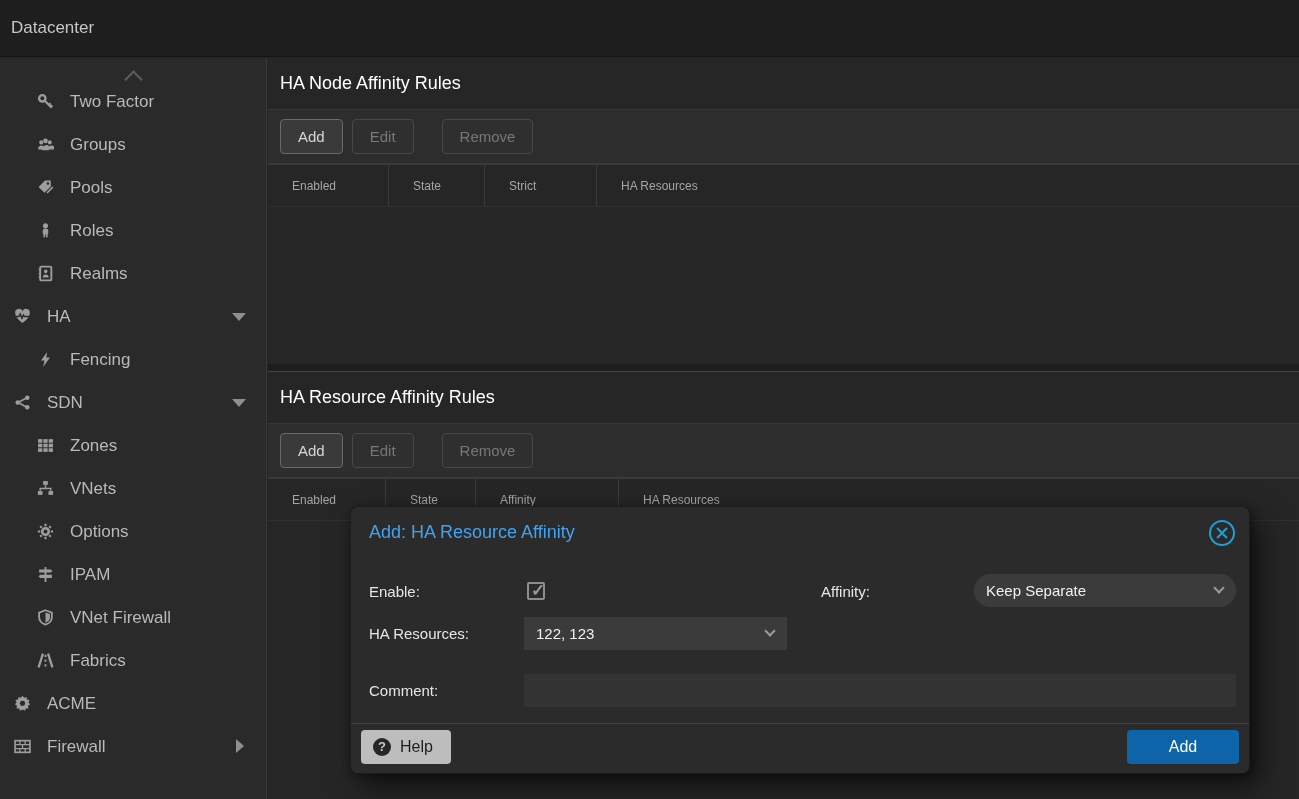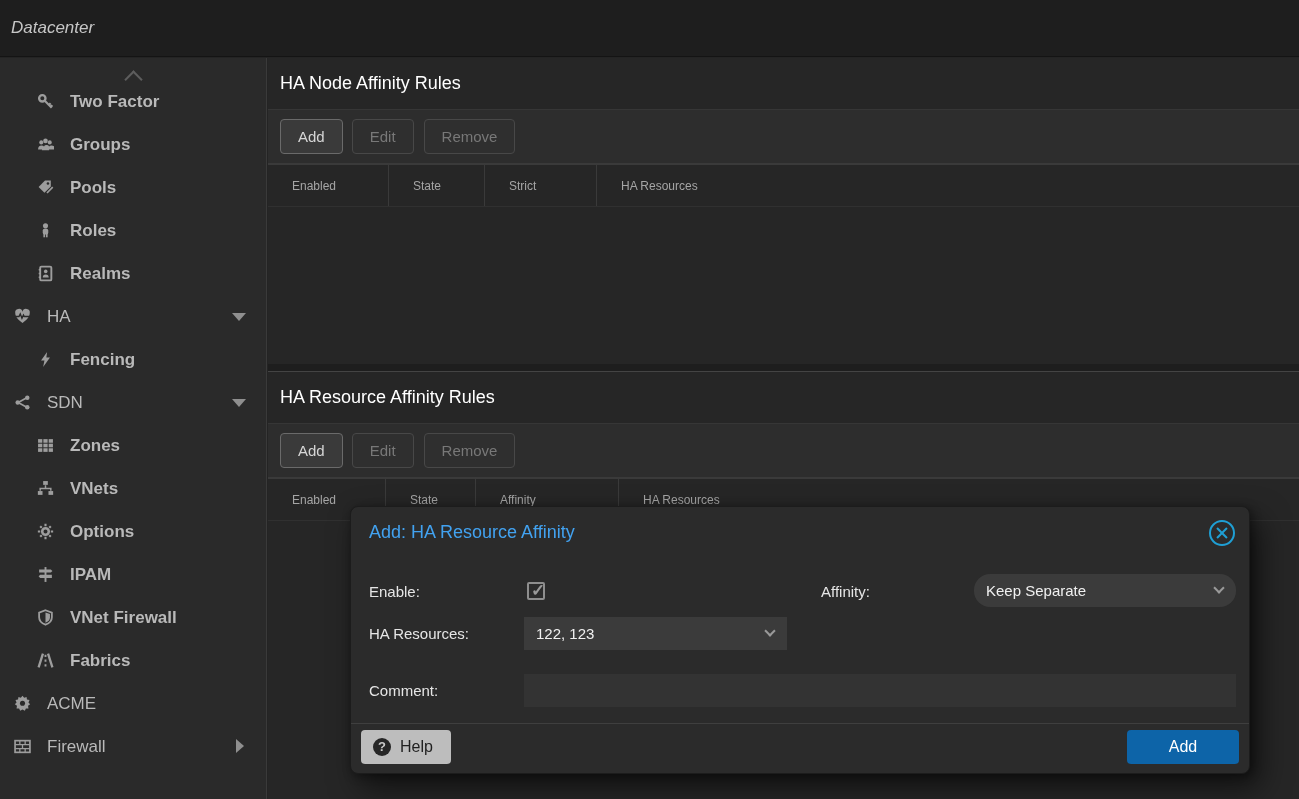--- a/index.html
+++ b/index.html
@@ -10,40 +10,40 @@
     font-family:"Liberation Sans", sans-serif;
     color:#b9b9b9;
   }
 
   
   .topbar {
     position:absolute; left:0; top:0; width:1299px; height:57px;
     background:#1e1e1e; border-bottom:1px solid #141414;
     display:flex; align-items:center;
   }
-  .topbar .title { font-size:17px; color:#c6c6c6; padding-left:11px;font-style:italic; }
+  .topbar .title { font-size:17px; color:#c6c6c6; padding-left:11px; }
 
   
   .sidebar {
     position:absolute; left:0; top:58px; width:267px; bottom:0;
     background:#2a2a2a; border-right:1px solid #3a3a3a;
     overflow:hidden;
   }
   .scroll-up { height:22px; display:flex; align-items:flex-end; justify-content:center; }
   .chev-up {
     width:13px; height:13px; margin-bottom:-6px;
     border-left:2px solid #5d5d5d; border-top:2px solid #5d5d5d;
     transform:rotate(45deg);
   }
   .side-item {
     position:relative; height:43px; display:flex; align-items:center;
     font-size:17px; color:#b9b9b9; cursor:pointer;
   }
   .side-item.lvl1 { padding-left:14px; }
-  .side-item.lvl2 { padding-left:37px;font-weight:bold; }
+  .side-item.lvl2 { padding-left:37px; }
   .side-item.selected { background:#174a77; color:#d9d9d9; }
   .side-icon { width:22px; height:17px; margin-right:11px; color:#9d9d9d; flex:0 0 22px; }
   .side-item.selected .side-icon { color:#c4c4c4; }
   .side-icon svg { width:17px; height:17px; display:block; }
   .caret-down {
     position:absolute; right:20px; top:18px;
     width:0; height:0;
     border-left:7px solid transparent; border-right:7px solid transparent;
     border-top:8px solid #8f8f8f;
   }
@@ -69,21 +69,21 @@
     height:54px; background:#2d2d2d; display:flex; align-items:center;
     padding-left:12px; border-bottom:1px solid #3a3a3a;
   }
   .tb-btn {
     height:35px; padding:0 17px; margin-right:9px;
     border-radius:4px; font-size:15px;
     display:flex; align-items:center; justify-content:center;
     font-family:"Liberation Sans", sans-serif;
   }
   .tb-btn.enabled { background:#3a3a3a; border:1px solid #6a6a6a; color:#d6d6d6; cursor:pointer; }
-  .tb-btn.disabled { background:#2f2f2f; border:1px solid #484848; color:#787878; margin-right:10px; }
+  .tb-btn.disabled { background:#2f2f2f; border:1px solid #484848; color:#787878; margin-right:28px; }
   .table-header {
     height:43px; display:flex; align-items:center;
     background:#262626; border-bottom:1px solid #303030;
     font-size:12px; color:#a5a5a5;
   }
   .th-cell { height:100%; display:flex; align-items:center; padding-left:24px; }
   .th-sep { border-right:1px solid #3a3a3a; }
   .tbody1 { height:157px; background:#262626; }
   .splitter { height:8px; background:#1e1e1e; border-bottom:1px solid #444444; }
   .tbody2 { flex:1; background:#262626; }

